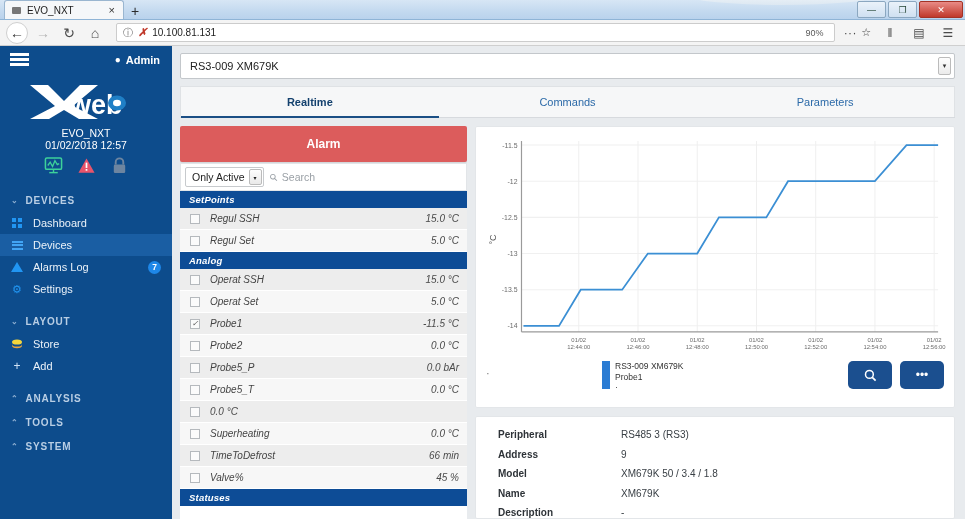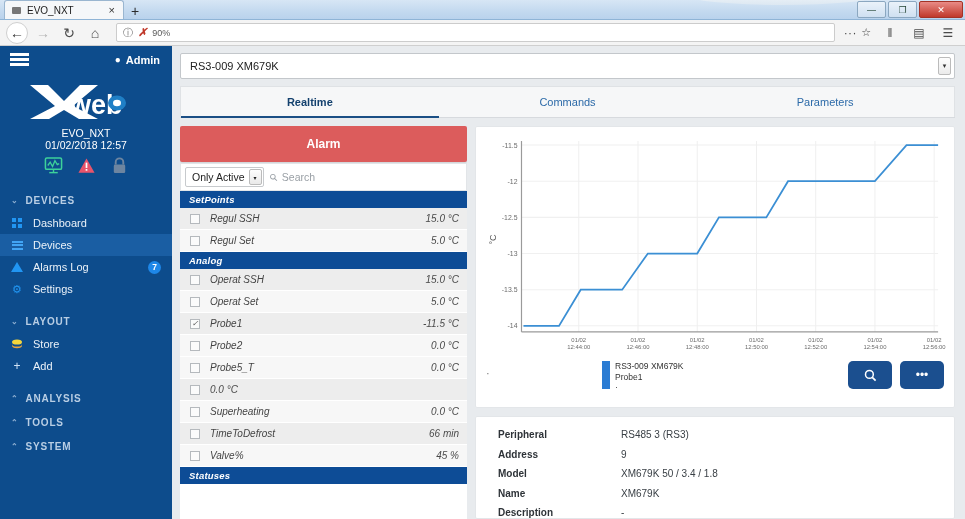--- a/index.html
+++ b/index.html
@@ -275,20 +275,21 @@
 </div>
 
 <div class="navbar">
   <div class="nav-ico back">←</div>
   <div class="nav-ico fwd">→</div>
   <div class="nav-ico">↻</div>
   <div class="nav-ico">⌂</div>
   <div class="urlbar">
     <span class="url-info">ⓘ</span>
     <span class="url-shield">✗</span>
+    <span class="url-text">10.100.81.131</span>
     <span class="url-zoom">90%</span>
   </div>
   <div class="url-dots">···</div>
   <div class="url-star">☆</div>
   <div class="nav-right">
     <div class="nav-ico">‖</div>
     <div class="nav-ico">▤</div>
     <div class="nav-ico">☰</div>
   </div>
 </div>
@@ -506,20 +507,27 @@
             <span class="row-label">Probe1</span>
             <span class="row-val">-11.5 °C</span>
           </div>
           <div class="row even">
             <span class="row-cb">
                 <span class="cb"></span>
               </span>
             <span class="row-label">Probe2</span>
             <span class="row-val">0.0 °C</span>
           </div>
+          <div class="row odd">
+            <span class="row-cb">
+                <span class="cb"></span>
+              </span>
+            <span class="row-label">Probe5_P</span>
+            <span class="row-val">0.0 bAr</span>
+          </div>
           <div class="row even">
             <span class="row-cb">
                 <span class="cb"></span>
               </span>
             <span class="row-label">Probe5_T</span>
             <span class="row-val">0.0 °C</span>
           </div>
           <div class="row odd">
             <span class="row-cb">
                 <span class="cb"></span>

